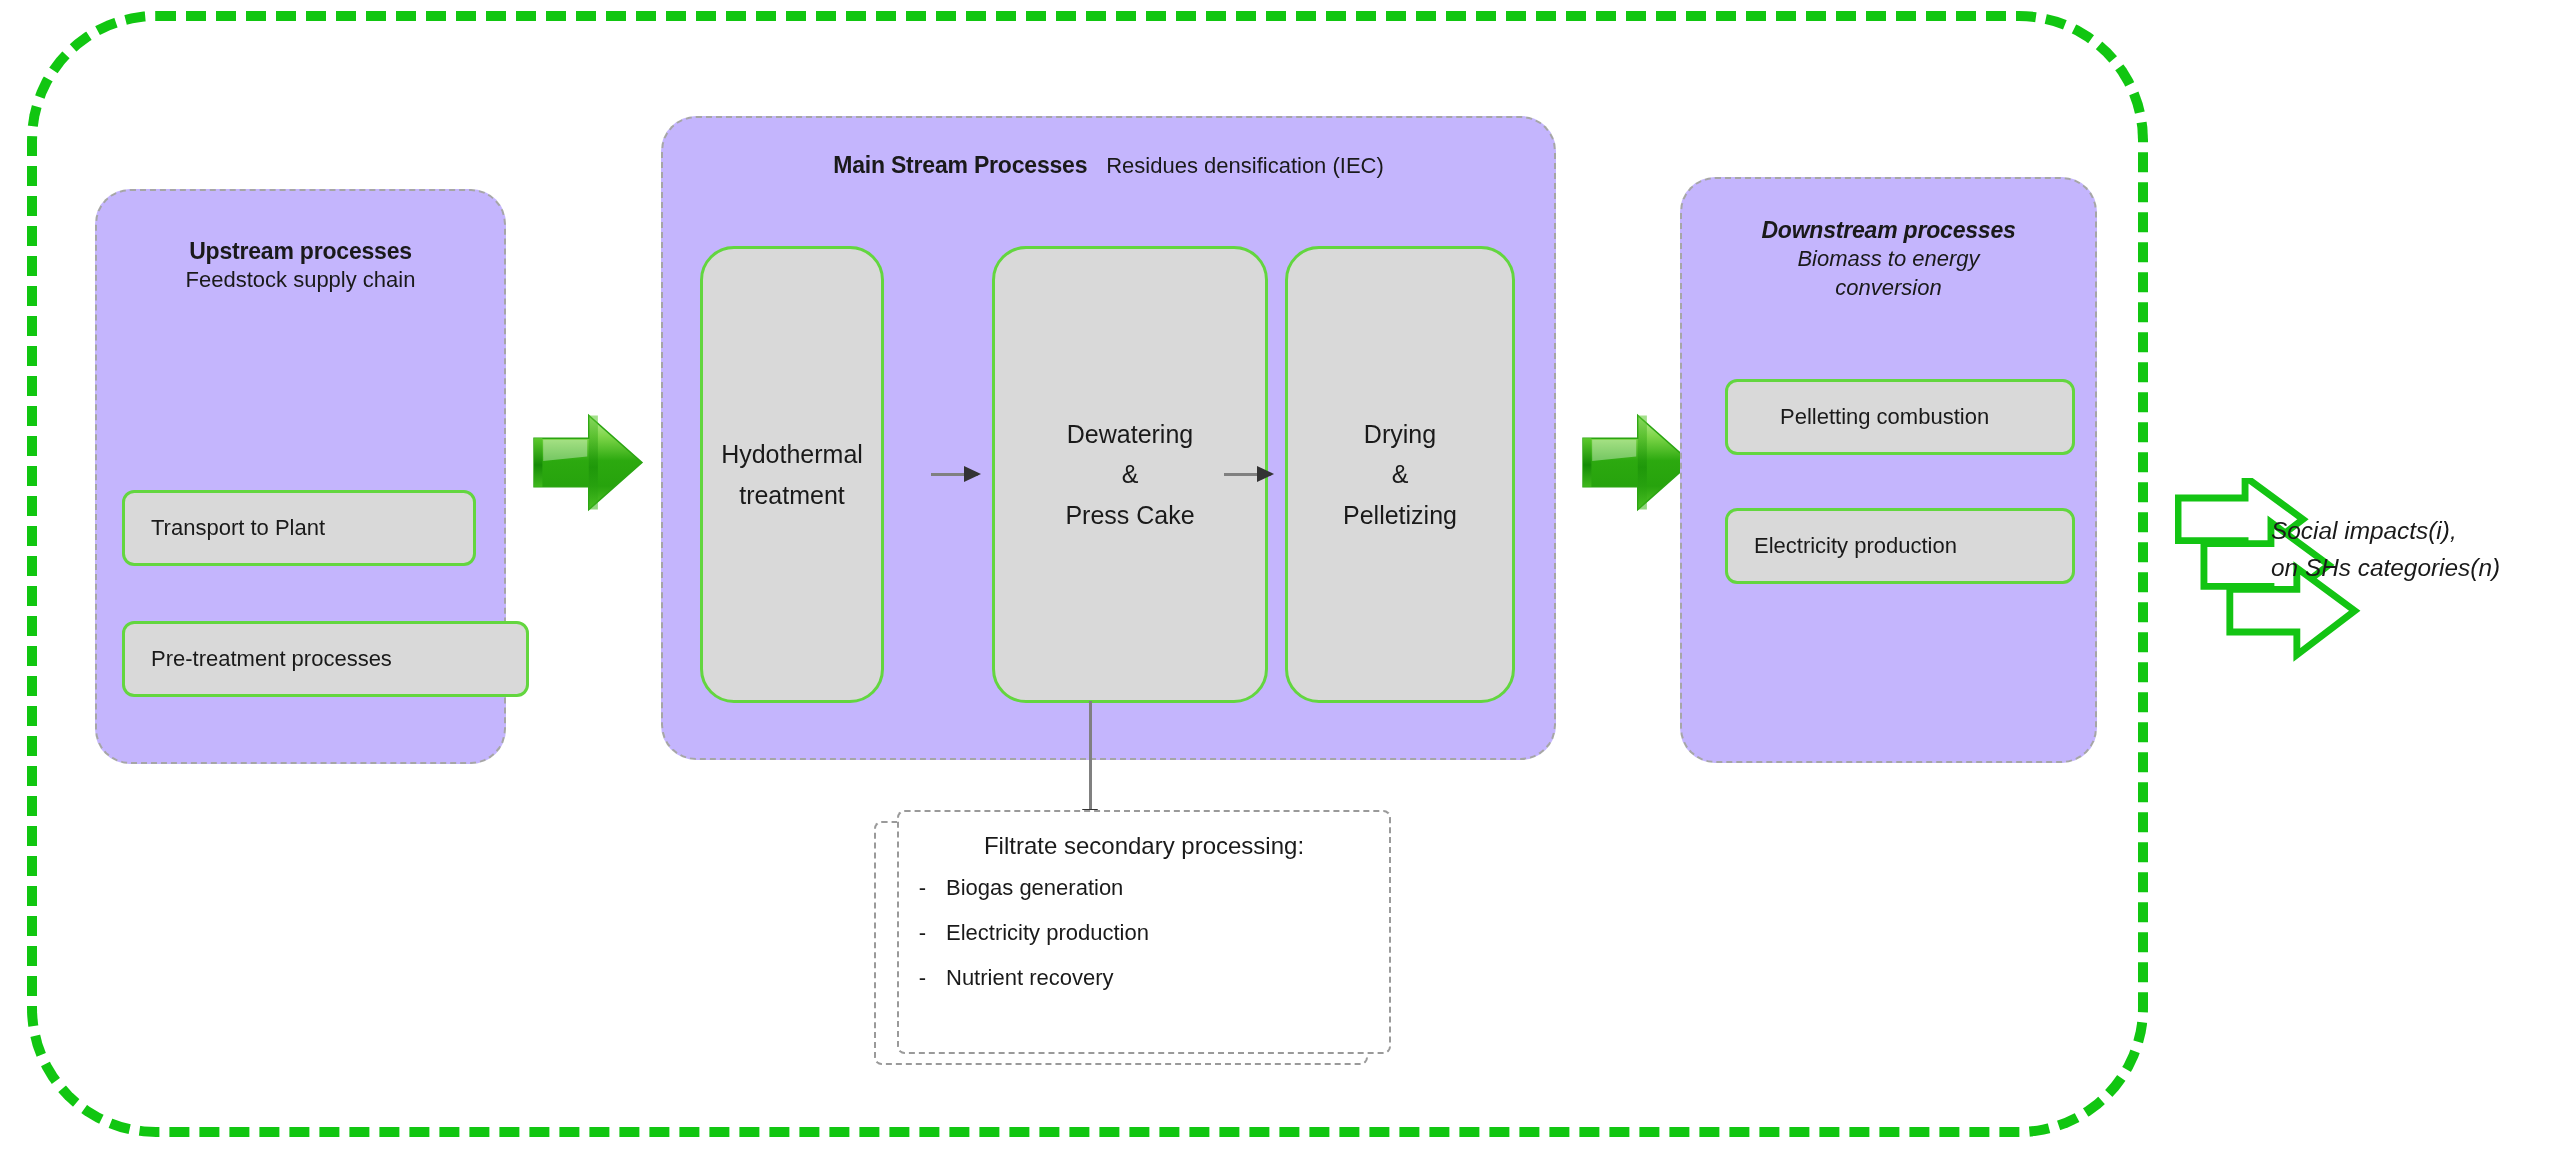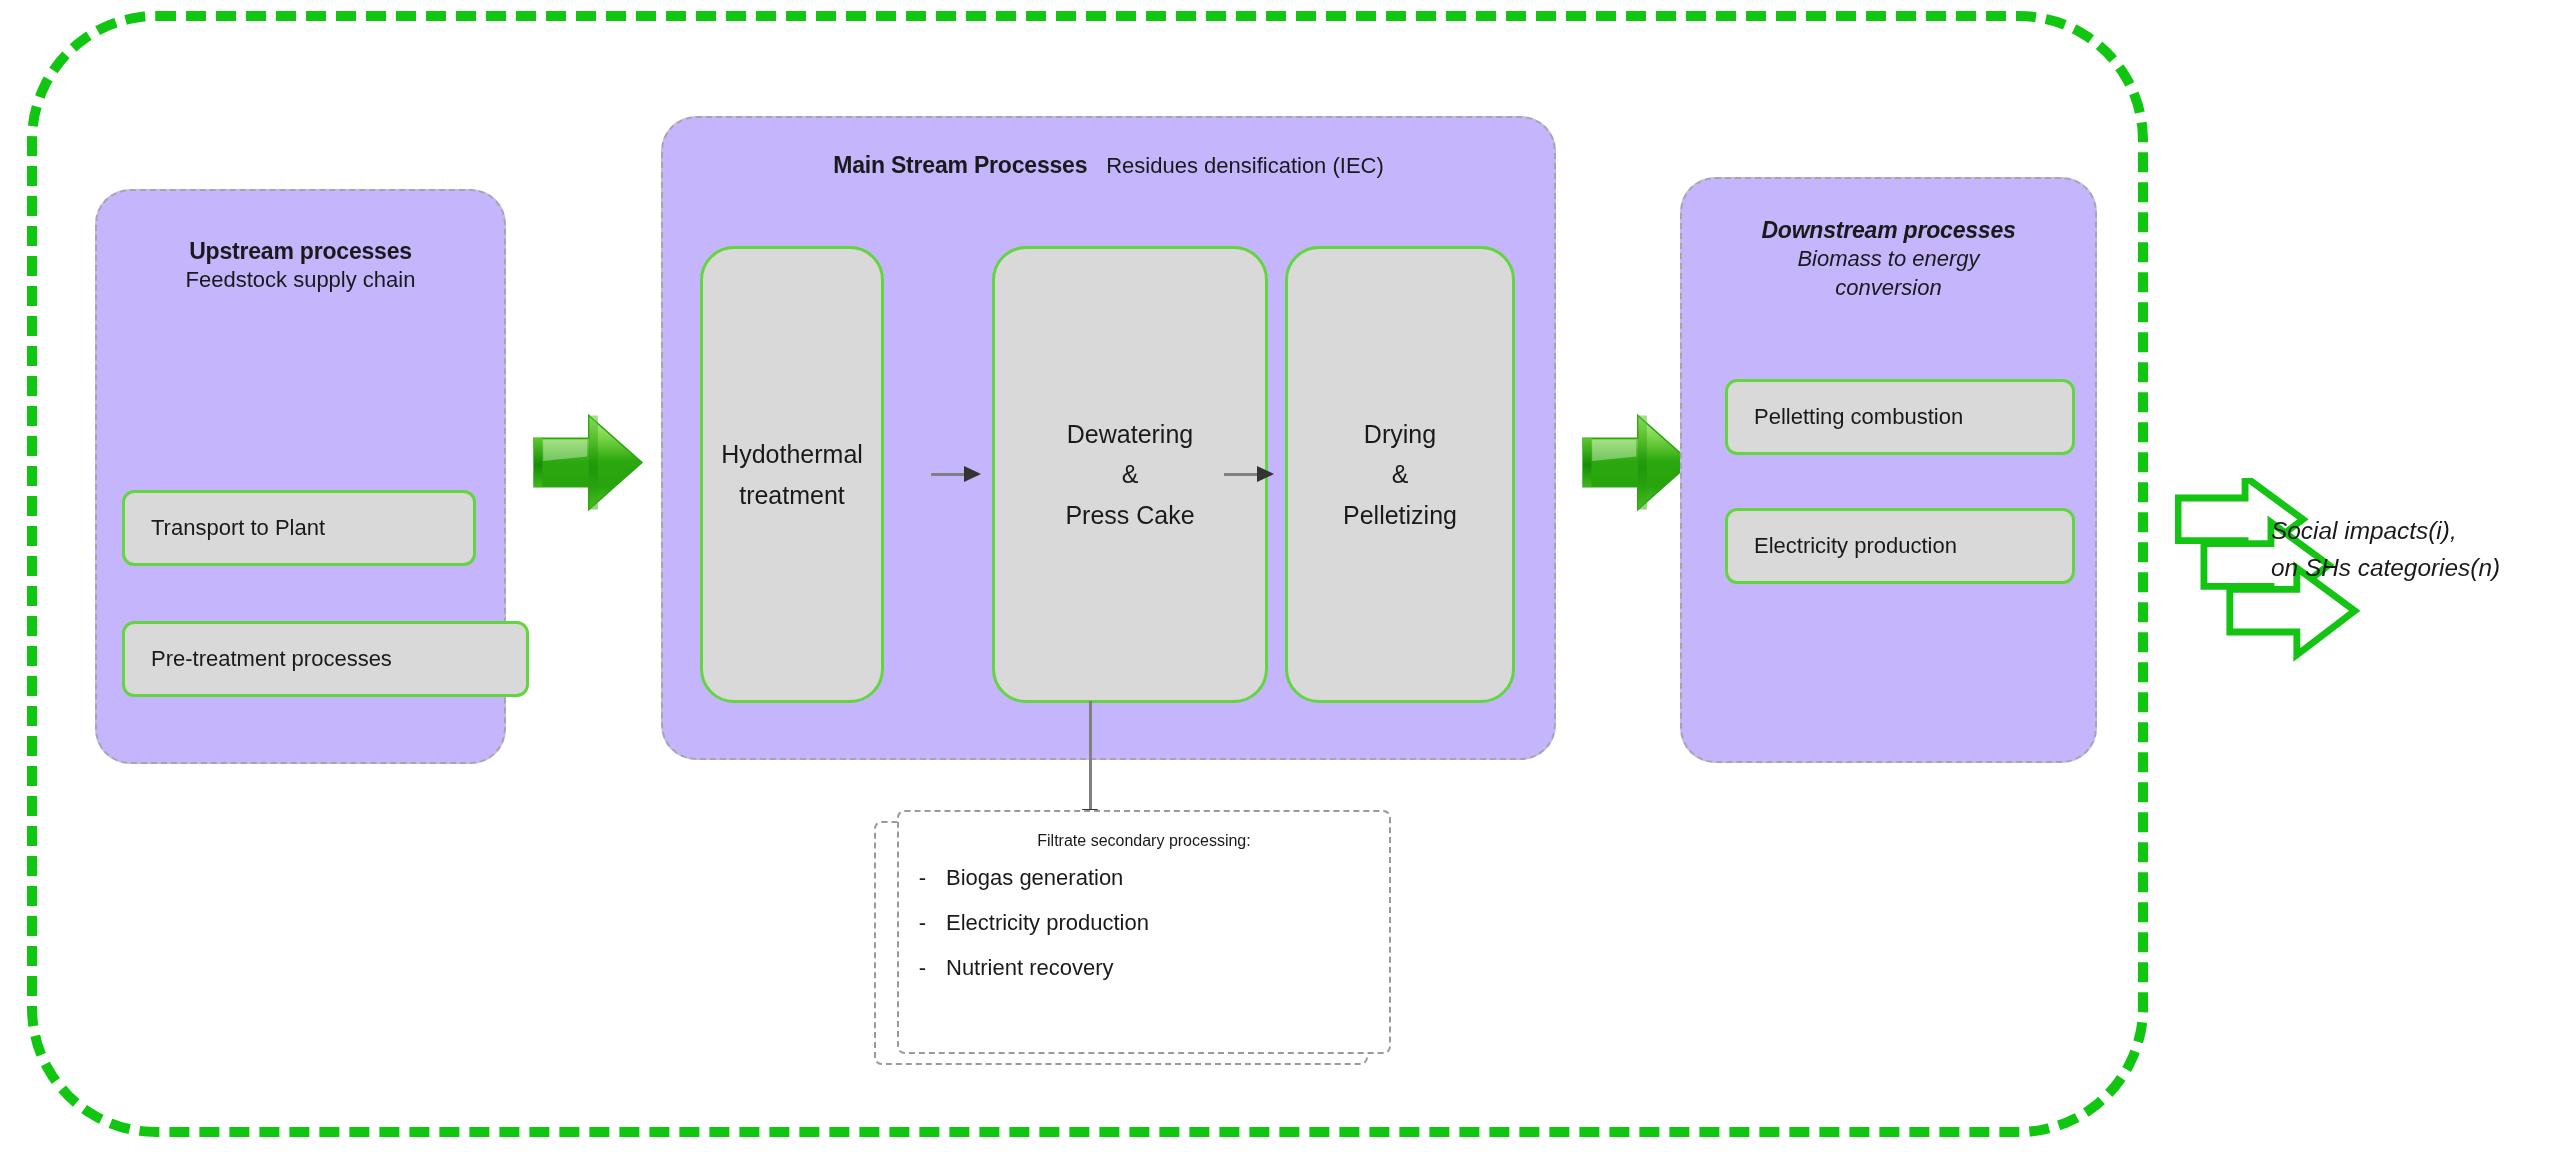--- a/index.html
+++ b/index.html
@@ -145,21 +145,21 @@
   .filtrate-inner {
     position: absolute;
     border: 2.3px dashed #9a9a9a;
     border-radius: 7.6px;
     box-sizing: border-box;
     background: #ffffff;
     padding-top: 20px;
   }
   .filtrate-head {
     text-align: center;
-    font-size: 16px;
+    font-size: 24px;
     color: #1a1a1a;
     padding-bottom: 4.6px;
   }
   .filtrate-list {
     margin: 0;
     padding: 0;
     list-style: none;
   }
   .filtrate-list li {
     display: flex;
@@ -303,21 +303,21 @@
   </div>
 
   <div class="stage-group" id="downstream-group" style="left:1680px; top:177px; width:417px; height:586px;">
 
     <div class="group-title" style="top:37px;font-style:italic;">
       <span class="line ttl-bold">Downstream processes</span>
       <span class="line ttl-sub">Biomass to energy</span>
       <span class="line ttl-sub">conversion</span>
     </div>
 
-    <div class="chip" style="left:43px; top:200px; width:350px; height:76px;">
+    <div class="chip" style="left:43px; top:200px; width:350px; height:76px;padding-left:26px;">
       <span class="chip-label">Pelletting combustion</span>
     </div>
 
     <div class="chip" style="left:43px; top:329px; width:350px; height:76px;">
       <span class="chip-label">Electricity  production</span>
     </div>
   </div>
 
   <div class="filtrate-outer" style="left:874px; top:821px; width:494px; height:244px;"></div>
 

